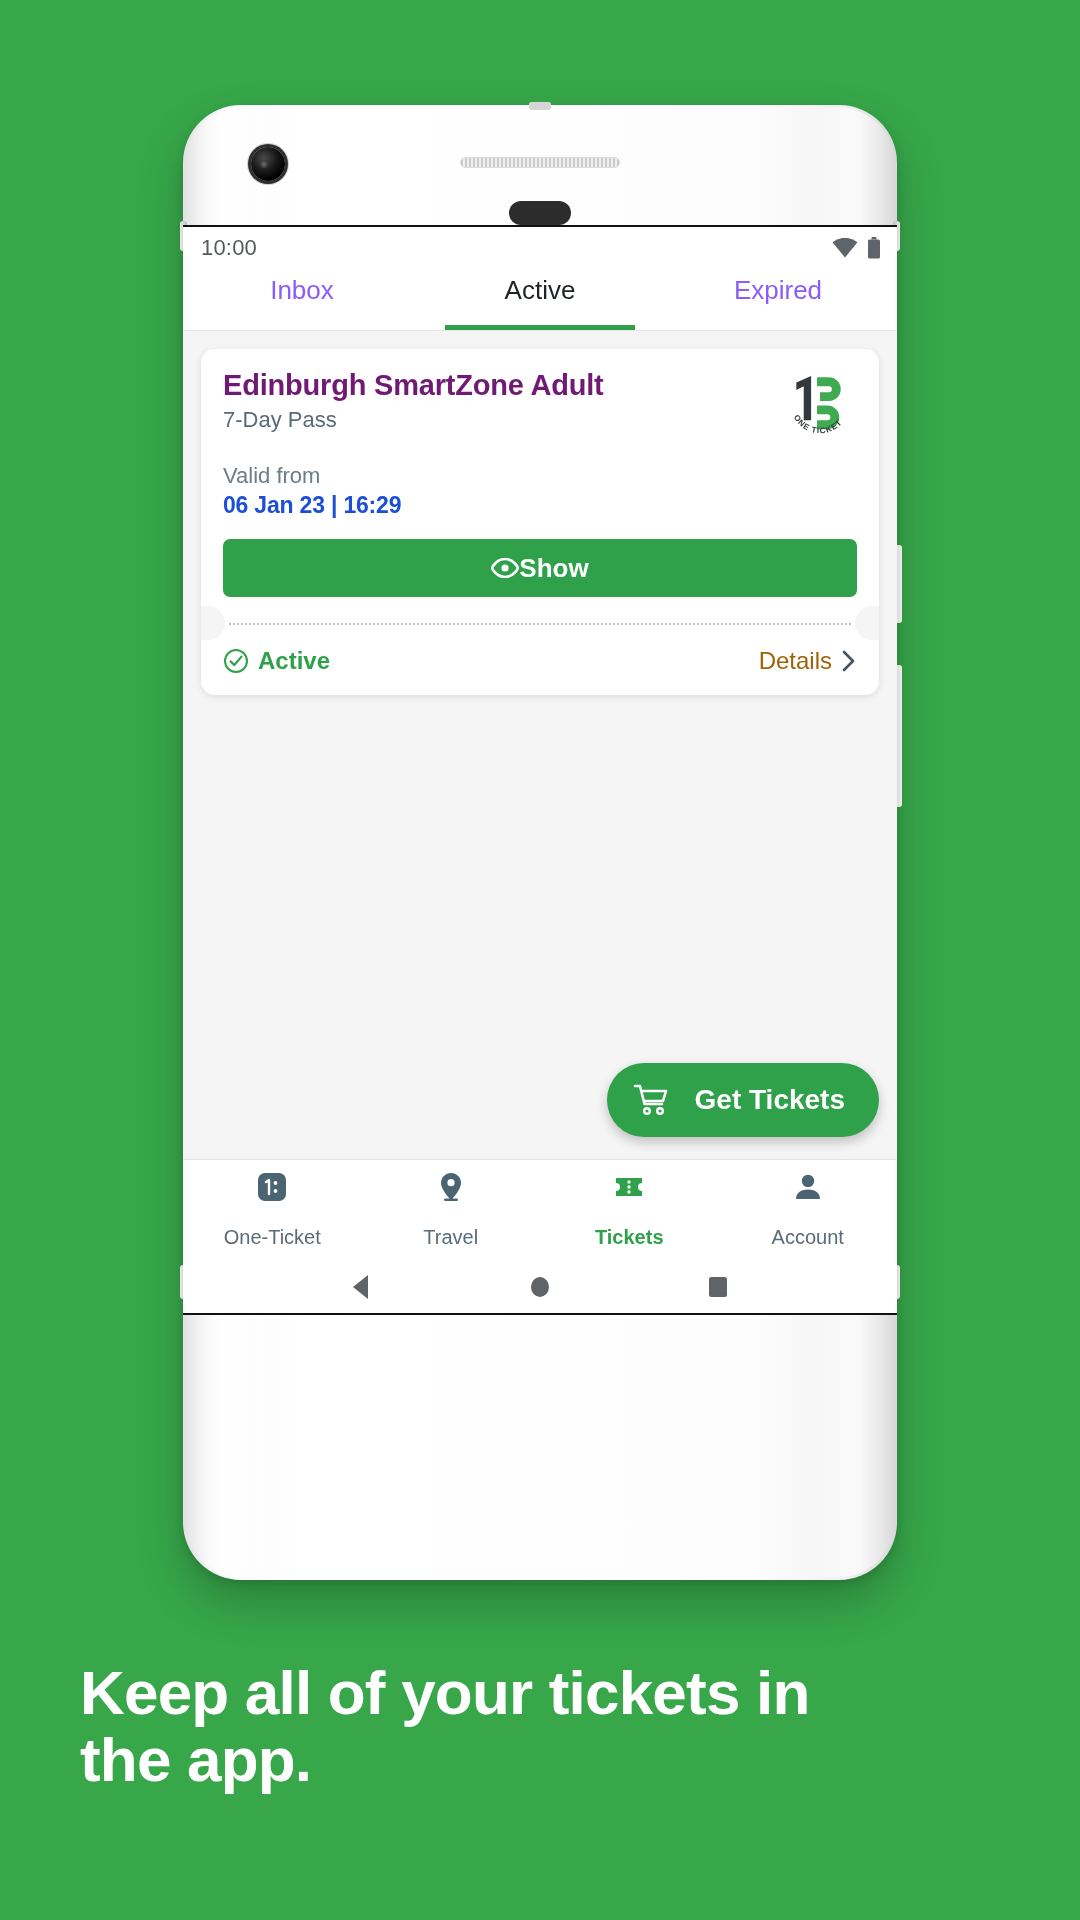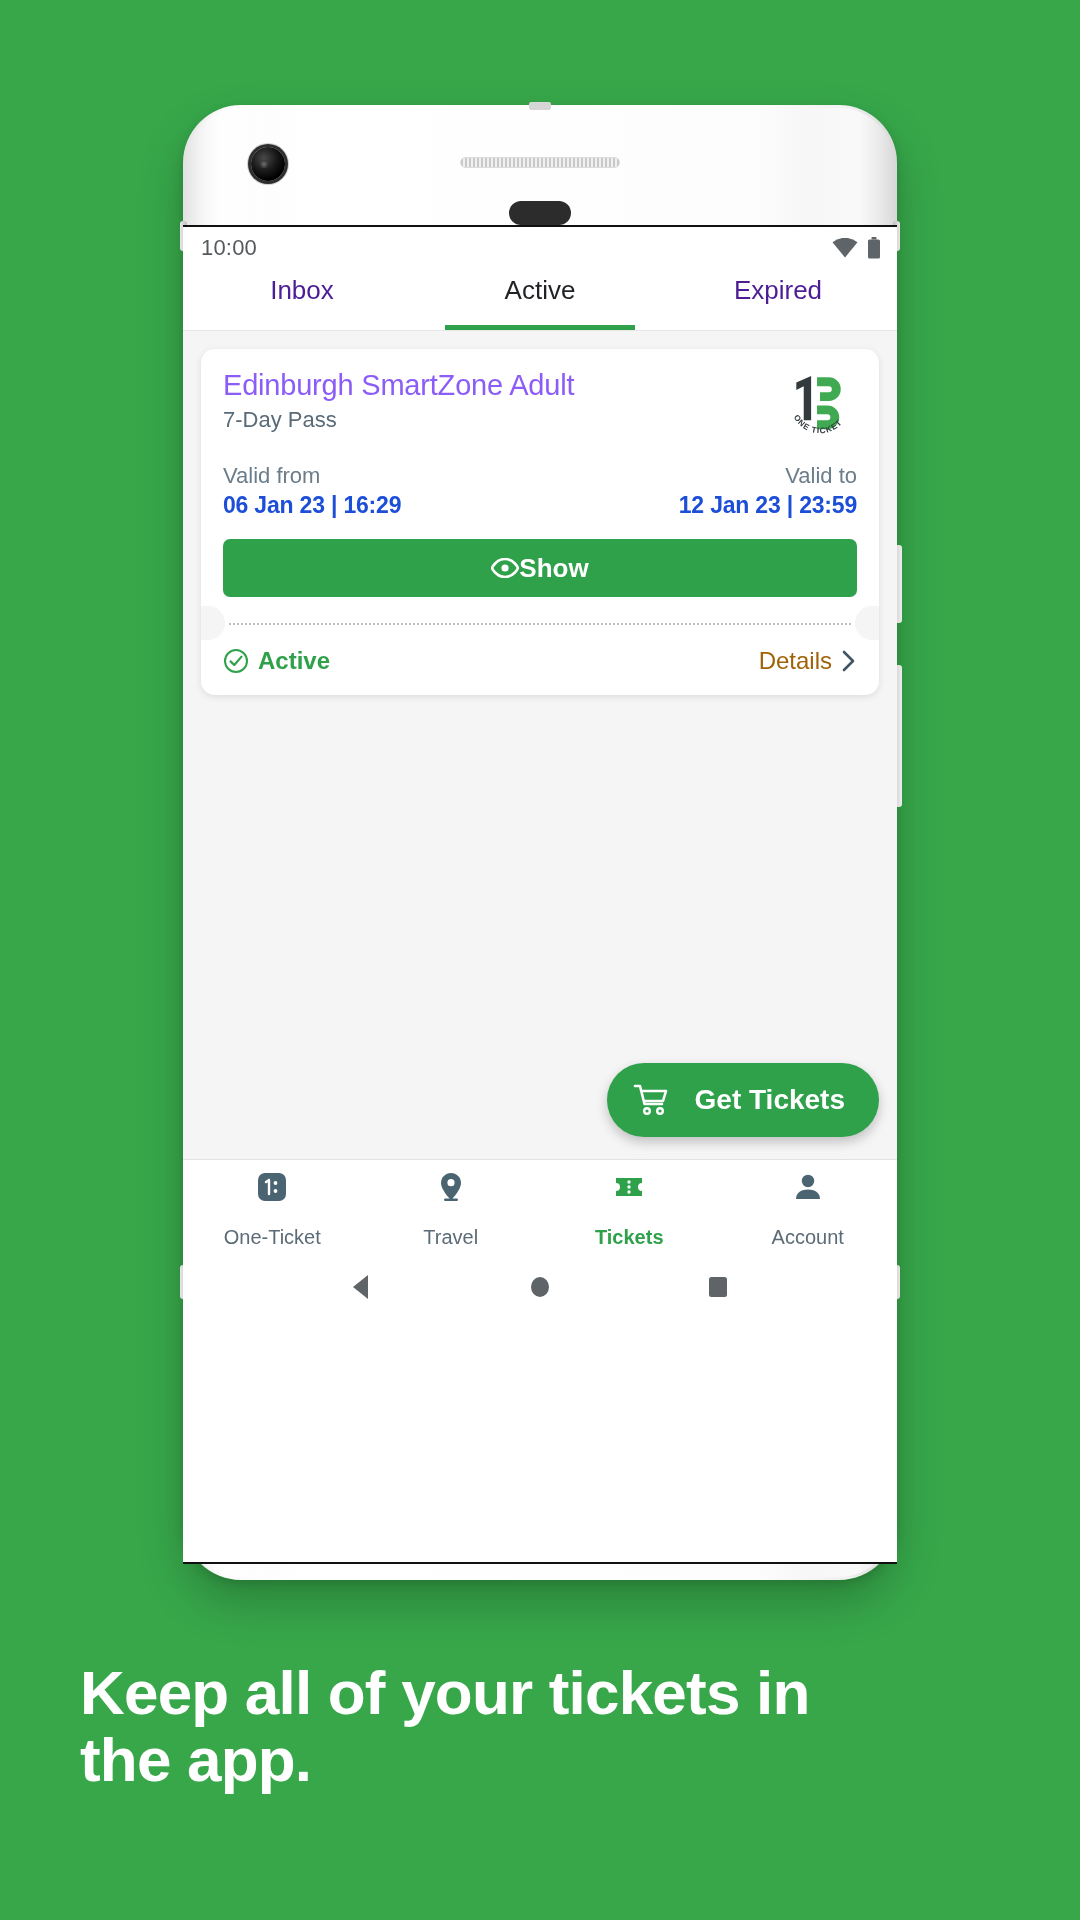--- a/index.html
+++ b/index.html
@@ -73,21 +73,21 @@
   .sensor-pill {
     position: absolute; left: 50%; top: 96px; transform: translateX(-50%);
     width: 62px; height: 24px; border-radius: 12px;
     background: #2c2c2c;
   }
 
   
   .screen {
     position: absolute;
     left: 0px; top: 120px;
-    width: 714px; height: 1339px;
+    width: 714px; height: 1090px;
     background: #ffffff;
     border-top: 2px solid #111;
     border-bottom: 2px solid #111;
     overflow: hidden;
   }
 
   
   .statusbar {
     height: 42px;
     display: flex;
@@ -113,21 +113,21 @@
     border-bottom: 1px solid #e6e6e6;
   }
   .tab {
     flex: 1;
     display: flex;
     align-items: flex-start;
     justify-content: center;
     padding-top: 6px;
     position: relative;
     font-size: 26px;
-    color: #4c1d95;
+    color: #8b5cf6;
   }
   .tab.active { color: #1f2326; }
   .tab.active::after {
     content: "";
     position: absolute;
     bottom: 0; left: 10%;
     width: 80%; height: 5px;
     background: #2fa14a;
   }
 
@@ -148,22 +148,22 @@
     overflow: visible;
   }
   .ticket-top { padding: 20px 22px 14px; }
   .ticket-head {
     display: flex;
     justify-content: space-between;
     align-items: flex-start;
   }
   .ticket-title {
     font-size: 29px;
-    font-weight: normal;
-    color: #8b5cf6;
+    font-weight: bold;
+    color: #701a75;
     line-height: 1.15;
     letter-spacing: -0.2px;
   }
   .ticket-sub {
     font-size: 22px;
     color: #5a6b78;
     margin-top: 5px;
   }
   .brand-logo { width: 74px; height: 74px; flex: none; margin-top: -2px; }
 
@@ -363,24 +363,20 @@
               <text font-family="Liberation Sans, sans-serif" font-size="11" font-weight="bold" fill="#333a3e" letter-spacing="1.2">
                 <textPath href="#arcpath" startOffset="6%">ONE TICKET</textPath>
               </text>
             </svg>
           </div>
 
           <div class="valid-row">
             <div class="valid-col">
               <div class="valid-label">Valid from</div>
               <div class="valid-value">06 Jan 23 | 16:29</div>
-            </div>
-            <div class="valid-col right">
-              <div class="valid-label">Valid to</div>
-              <div class="valid-value">12 Jan 23 | 23:59</div>
             </div>
           </div>
 
           <div class="show-btn">
             <svg width="28" height="20" viewBox="0 0 28 20">
               <path d="M14 1 C5 1 1 10 1 10 C1 10 5 19 14 19 C23 19 27 10 27 10 C27 10 23 1 14 1 Z" fill="none" stroke="#ffffff" stroke-width="2.6"></path>
               <circle cx="14" cy="10" r="3.6" fill="#ffffff"></circle>
             </svg>
             <span>Show</span>
           </div>

